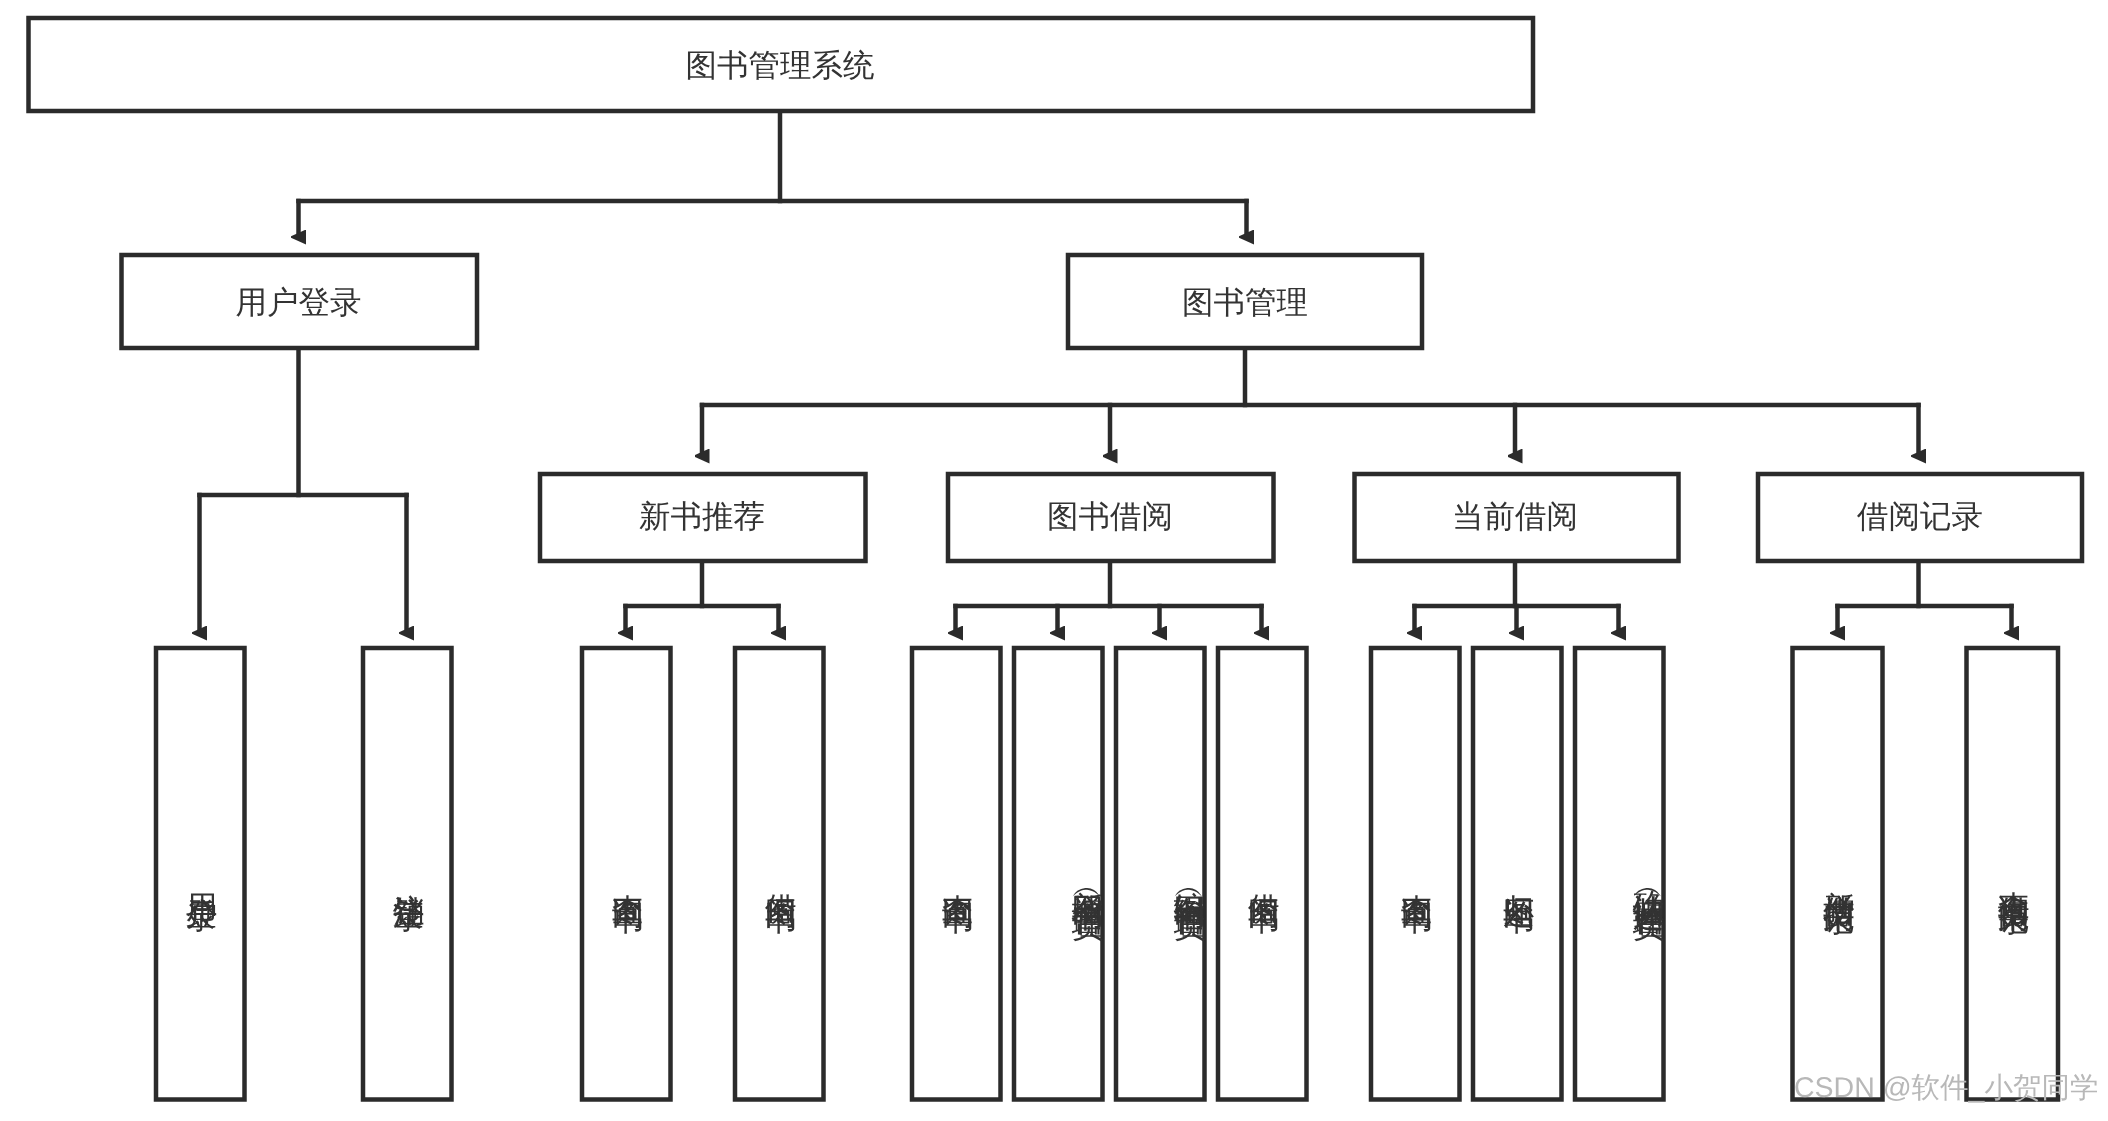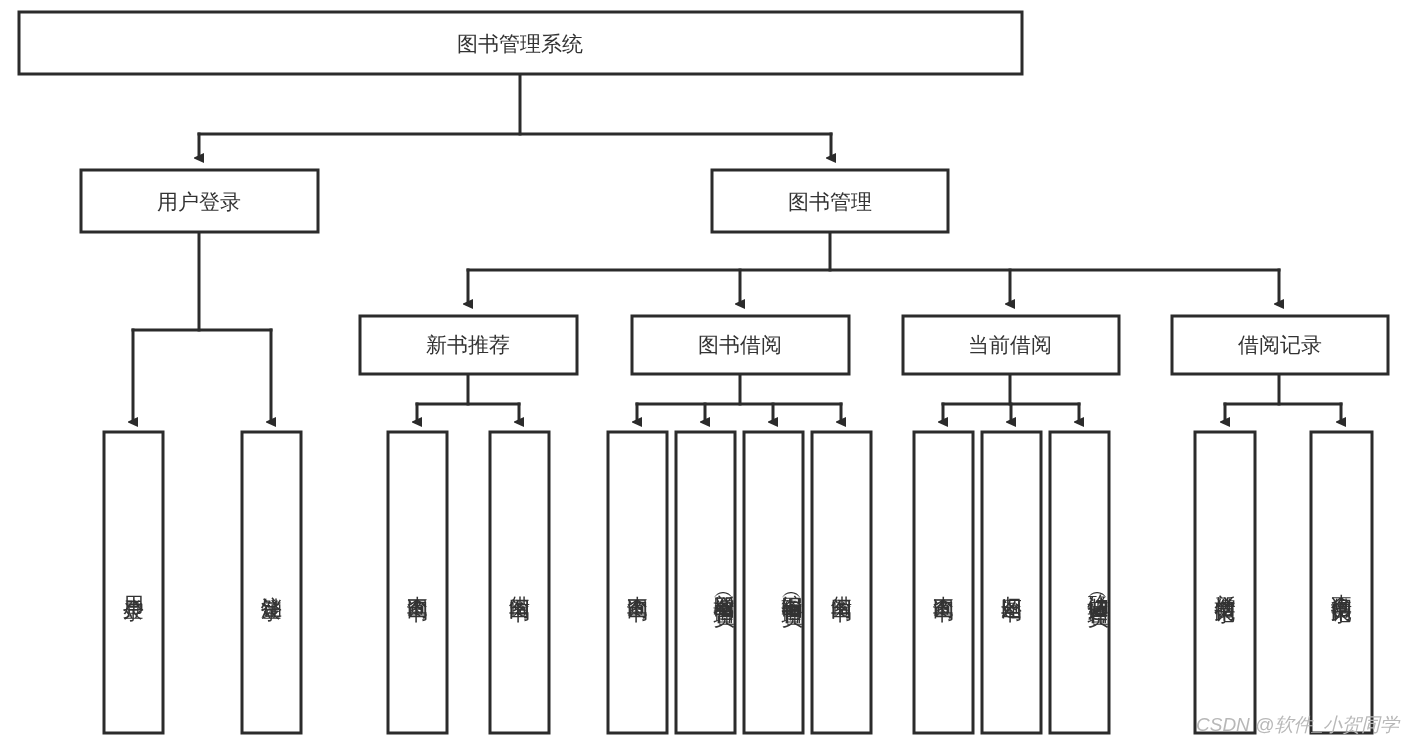--- a/index.html
+++ b/index.html
@@ -197,15 +197,15 @@
   <div class="vlabel" style="left:744px; top:438px; width:59px; height:295px;">编辑图书（管理员）</div>
   <div class="vlabel center-v" style="left:812px; top:432px; width:59px; height:301px;">借阅图书</div>
 
   <div class="vlabel center-v" style="left:914px; top:432px; width:59px; height:301px;">查询图书</div>
   <div class="vlabel center-v" style="left:982px; top:432px; width:59px; height:301px;">归还图书</div>
   <div class="vlabel" style="left:1050px; top:438px; width:59px; height:295px;">确认归还（管理员）</div>
 
   <div class="vlabel center-v" style="left:1195px; top:432px; width:60px; height:301px;">新增借阅记录</div>
   <div class="vlabel center-v" style="left:1311px; top:432px; width:61px; height:301px;">查询借阅记录</div>
 
-  <div class="watermark" style="left:1196px; top:712px;font-style:italic;">CSDN @软件_小贺同学</div>
+  <div class="watermark" style="left:1196px; top:712px;">CSDN @软件_小贺同学</div>
 
 </div>
 
 </body></html>

